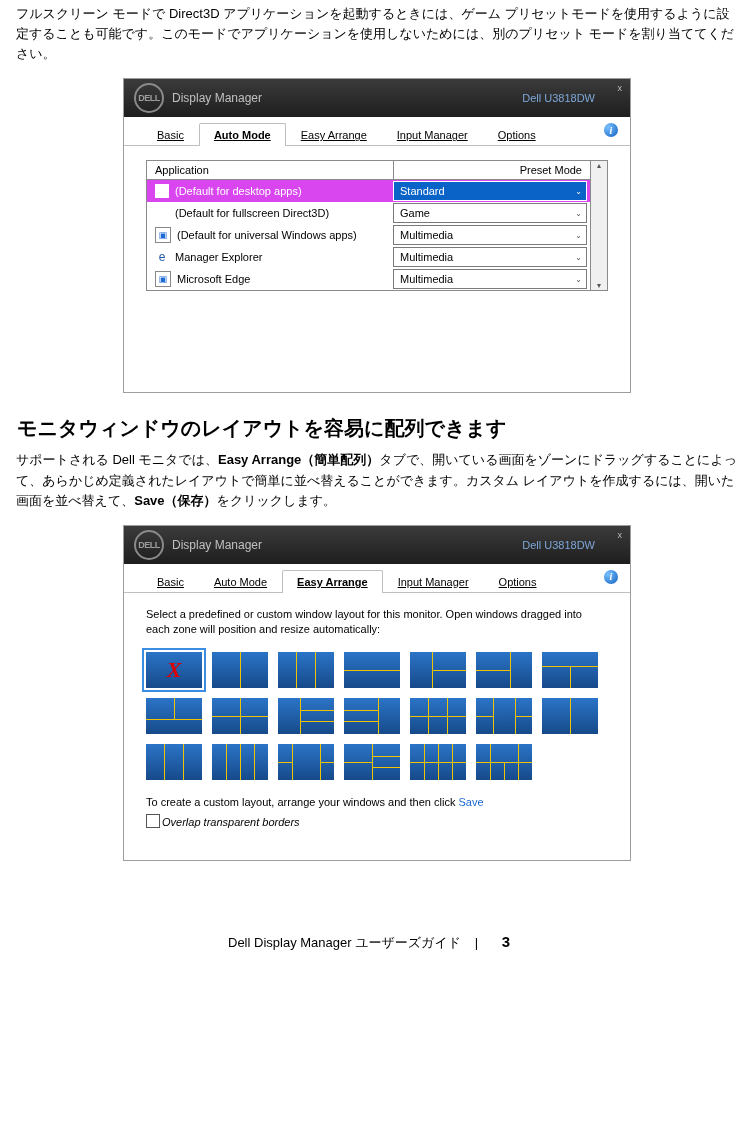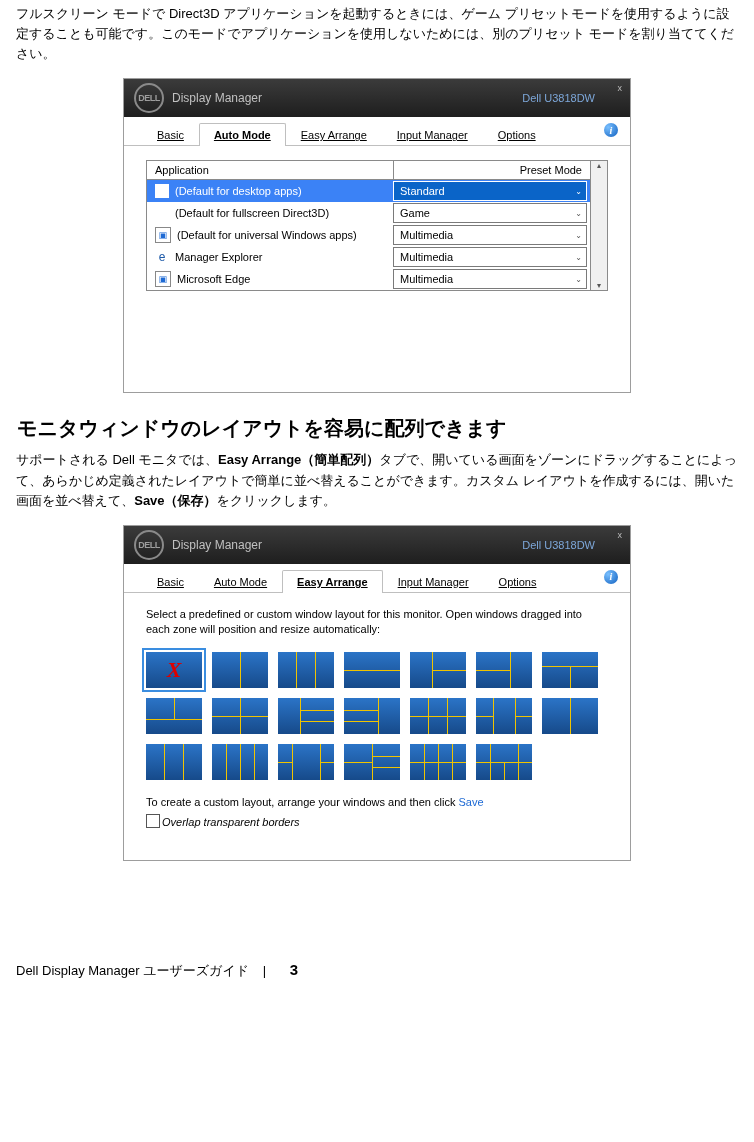--- a/index.html
+++ b/index.html
@@ -93,21 +93,21 @@
   .body-area { padding: 14px 22px 32px 22px; min-height: 200px; }
 
   
   .am-intro { margin-bottom: 18px; }
   .am-table-wrap { display:flex; }
   .am-table { flex: 1; border: 1px solid #8a8a8a; }
   .am-headrow { display:flex; border-bottom: 1px solid #8a8a8a; }
   .am-col-app { width: 230px; padding: 3px 8px; border-right: 1px solid #8a8a8a; }
   .am-col-mode { flex: 1; padding: 3px 8px; text-align: right; }
   .am-row { display:flex; align-items:center; height: 22px; }
-  .am-row.selected { background: #3b82f6; color: #fff; }
+  .am-row.selected { background: #d946ef; color: #fff; }
   .am-cell-app { width: 230px; padding: 0 8px; display:flex; align-items:center; gap:6px; }
   .am-cell-mode { flex:1; padding: 0 3px 0 0; display:flex; align-items:center; }
   .app-icon {
     width: 14px; height: 14px; flex-shrink:0;
     border: 1px solid #888; background:#fff;
     display:flex; align-items:center; justify-content:center;
     font-size: 9px;
   }
   .app-icon.blank { border:none; }
   .app-icon.ie { border:none; font-size: 12px; color:#1e5aa8; }
@@ -142,22 +142,22 @@
     font-family: "Times New Roman", serif;
   }
   .layout .line { position:absolute; background:#f0c400; }
   .ea-foot { margin-top: 4px; }
   .ea-save-link { color:#1e6ad4; }
   .ea-check { margin-top: 6px; display:flex; align-items:flex-end; gap:2px;font-style:italic; }
   .checkbox-fake { width:12px; height:12px; border:1px solid #555; }
 
   .footer {
     position: relative;
-    margin-top: 100px;
-    text-align: left;
+    margin-top: 72px;
+    text-align: center;
     font-size: 13px;
     padding-right: 16px;
   }
   .footer .sep { margin: 0 10px; }
   .pagenum { font-weight: bold; font-size: 15px; margin-left: 10px; }
 </style>
 </head>
 <body>
 
 <p class="paragraph">フルスクリーン モードで Direct3D アプリケーションを起動するときには、ゲーム プリセットモードを使用するように設定することも可能です。このモードでアプリケーションを使用しないためには、別のプリセット モードを割り当ててください。</p>

